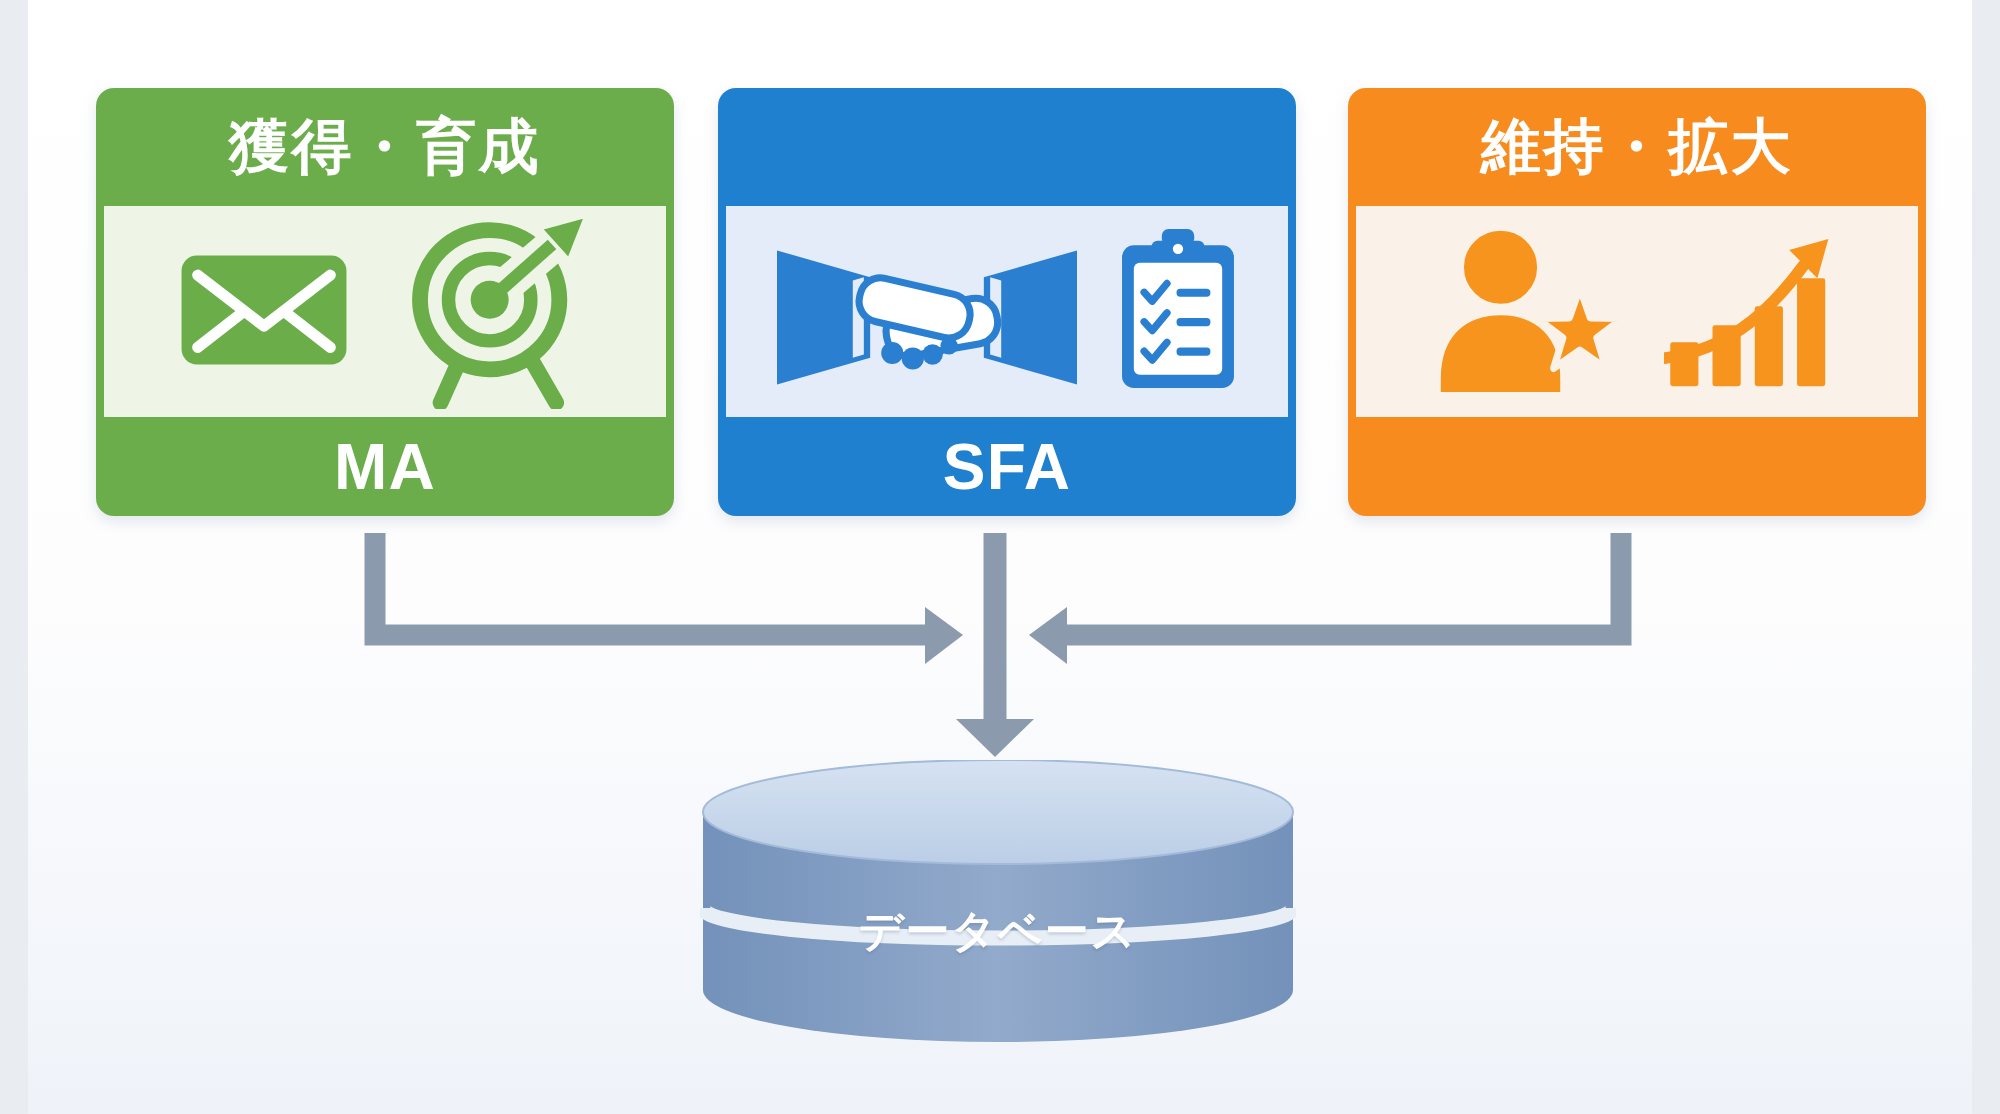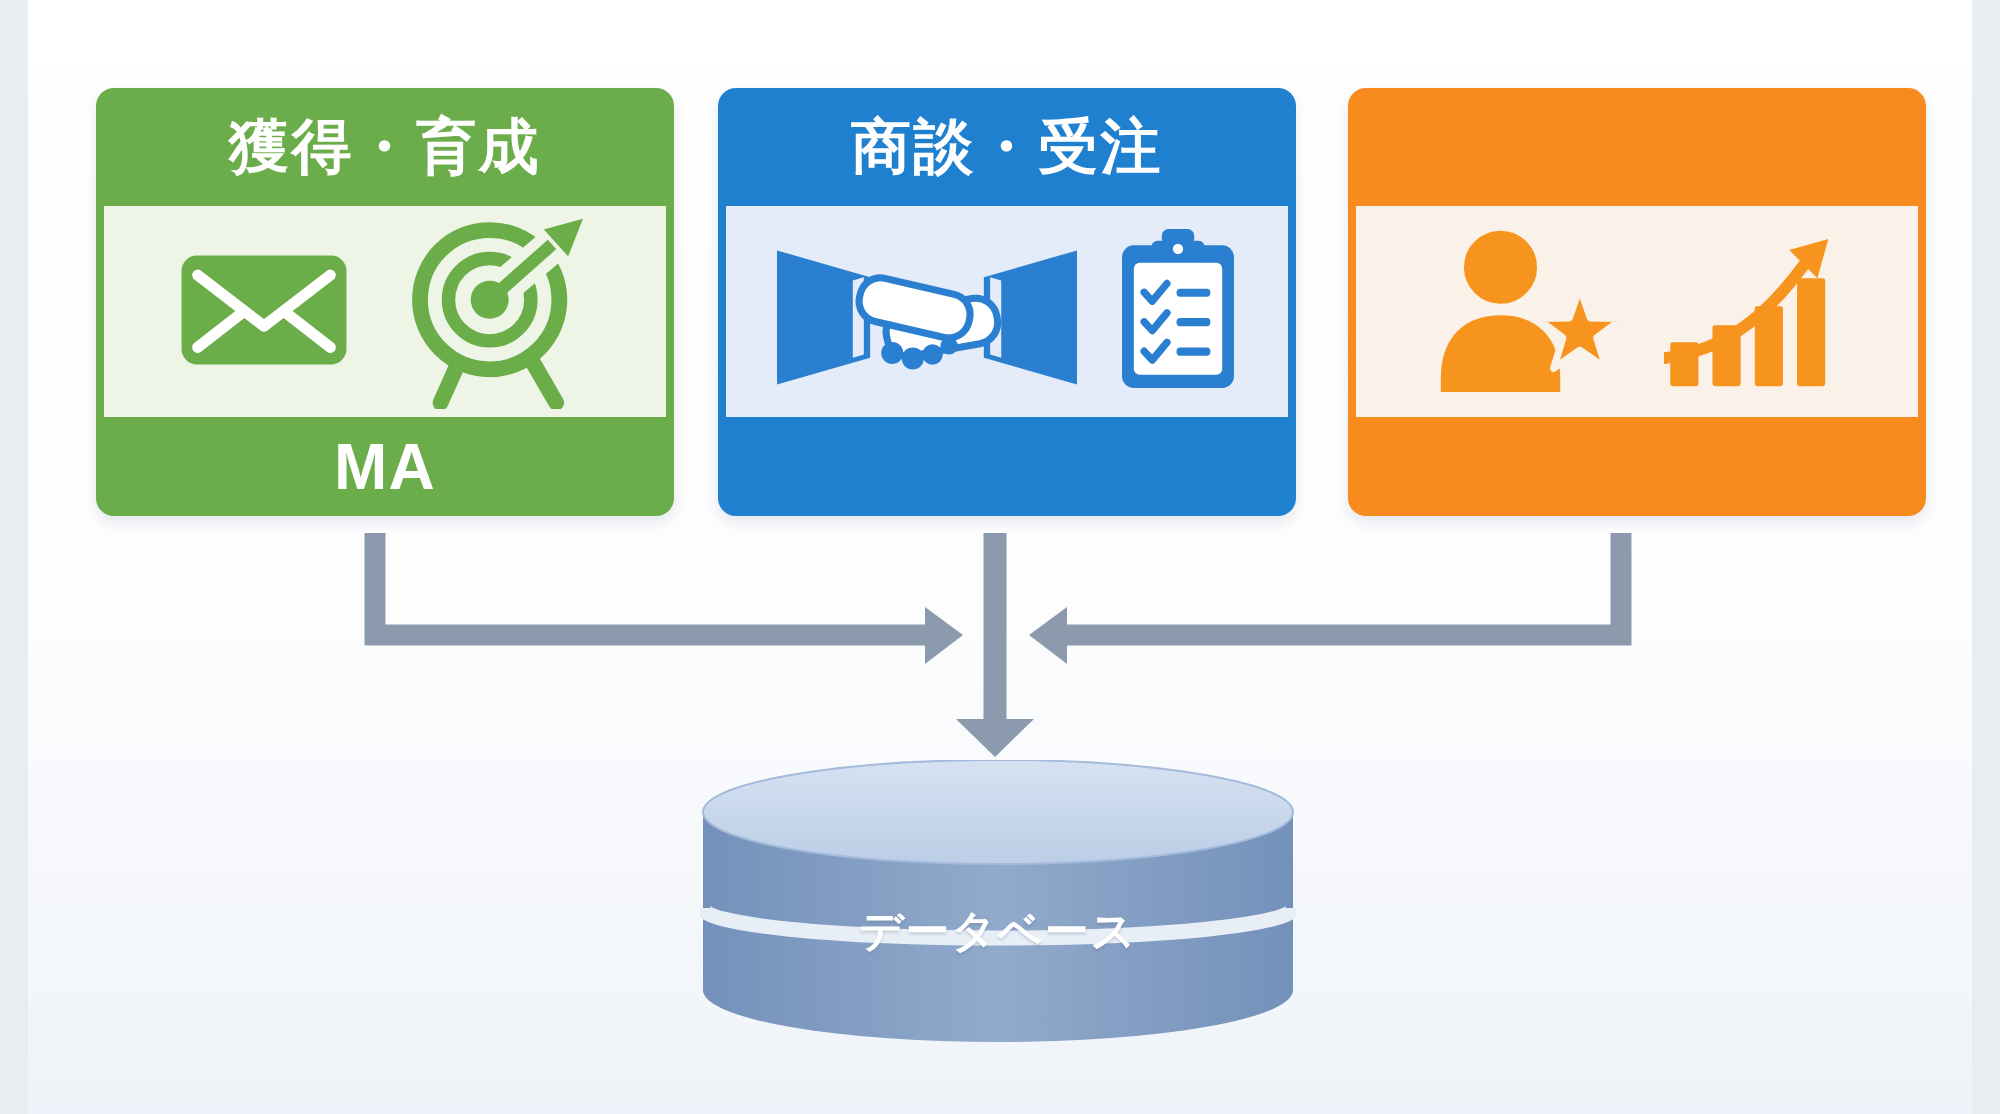--- a/index.html
+++ b/index.html
@@ -66,21 +66,20 @@
           <circle cx="112" cy="112" r="24" fill="#6aad49"></circle>
           <path d="M112 112 L200 34" stroke="#6aad49" stroke-width="16" fill="none"></path>
           <polygon points="234,6 176,22 212,62" fill="#6aad49" stroke="#eef5e6" stroke-width="5"></polygon>
         </svg>
       </span>
     </div>
     <div class="box-footer">MA</div>
   </div>
 
   <div class="app-box box-sfa">
-    <div class="box-header">商談・受注</div>
     <div class="box-panel panel-sfa">
       <span>
         <svg width="300" height="170" viewBox="0 0 380 215">
           <polygon points="0,32 118,66 118,168 0,202" fill="#2a7fd0"></polygon>
           <polygon points="380,32 262,66 262,168 380,202" fill="#2a7fd0"></polygon>
           <polygon points="96,70 110,66 110,164 96,168" fill="#e3ecf8"></polygon>
           <polygon points="284,70 270,66 270,164 284,168" fill="#e3ecf8"></polygon>
           <g transform="rotate(-10 210 130)">
             <rect x="138" y="100" width="142" height="58" rx="27" fill="#ffffff" stroke="#2a7fd0" stroke-width="9"></rect>
           </g>
@@ -102,23 +101,25 @@
           <circle cx="80" cy="27" r="7" fill="#ffffff"></circle>
           <path d="M34 86 l11 12 l20 -24" stroke="#2a7fd0" stroke-width="10" fill="none" stroke-linecap="round" stroke-linejoin="round"></path>
           <rect x="78" y="81" width="46" height="11" rx="5" fill="#2a7fd0"></rect>
           <path d="M34 126 l11 12 l20 -24" stroke="#2a7fd0" stroke-width="10" fill="none" stroke-linecap="round" stroke-linejoin="round"></path>
           <rect x="78" y="121" width="46" height="11" rx="5" fill="#2a7fd0"></rect>
           <path d="M34 166 l11 12 l20 -24" stroke="#2a7fd0" stroke-width="10" fill="none" stroke-linecap="round" stroke-linejoin="round"></path>
           <rect x="78" y="161" width="46" height="11" rx="5" fill="#2a7fd0"></rect>
         </svg>
       </span>
     </div>
+    <div class="box-footer">SFA</div>
   </div>
 
   <div class="app-box box-crm">
+    <div class="box-header">維持・拡大</div>
     <div class="box-panel panel-crm">
       <span>
         <svg width="205" height="170" viewBox="0 0 230 190">
           <circle cx="78" cy="47" r="44" fill="#f7941e" stroke="#faf2e8" stroke-width="6"></circle>
           <path d="M8 190 L8 172 C8 122 38 98 78 98 C118 98 148 122 148 172 L148 190 Z" fill="#f7941e" stroke="#faf2e8" stroke-width="6"></path>
           <polygon points="167,70 178.8,103.8 214.6,104.5 186,126.2 196.4,160.5 167,140 137.6,160.5 148,126.2 119.4,104.5 155.2,103.8" fill="#f7941e" stroke="#faf2e8" stroke-width="8" stroke-linejoin="round"></polygon>
         </svg>
       </span>
       <span>
         <svg width="180" height="157" viewBox="0 0 230 200">

